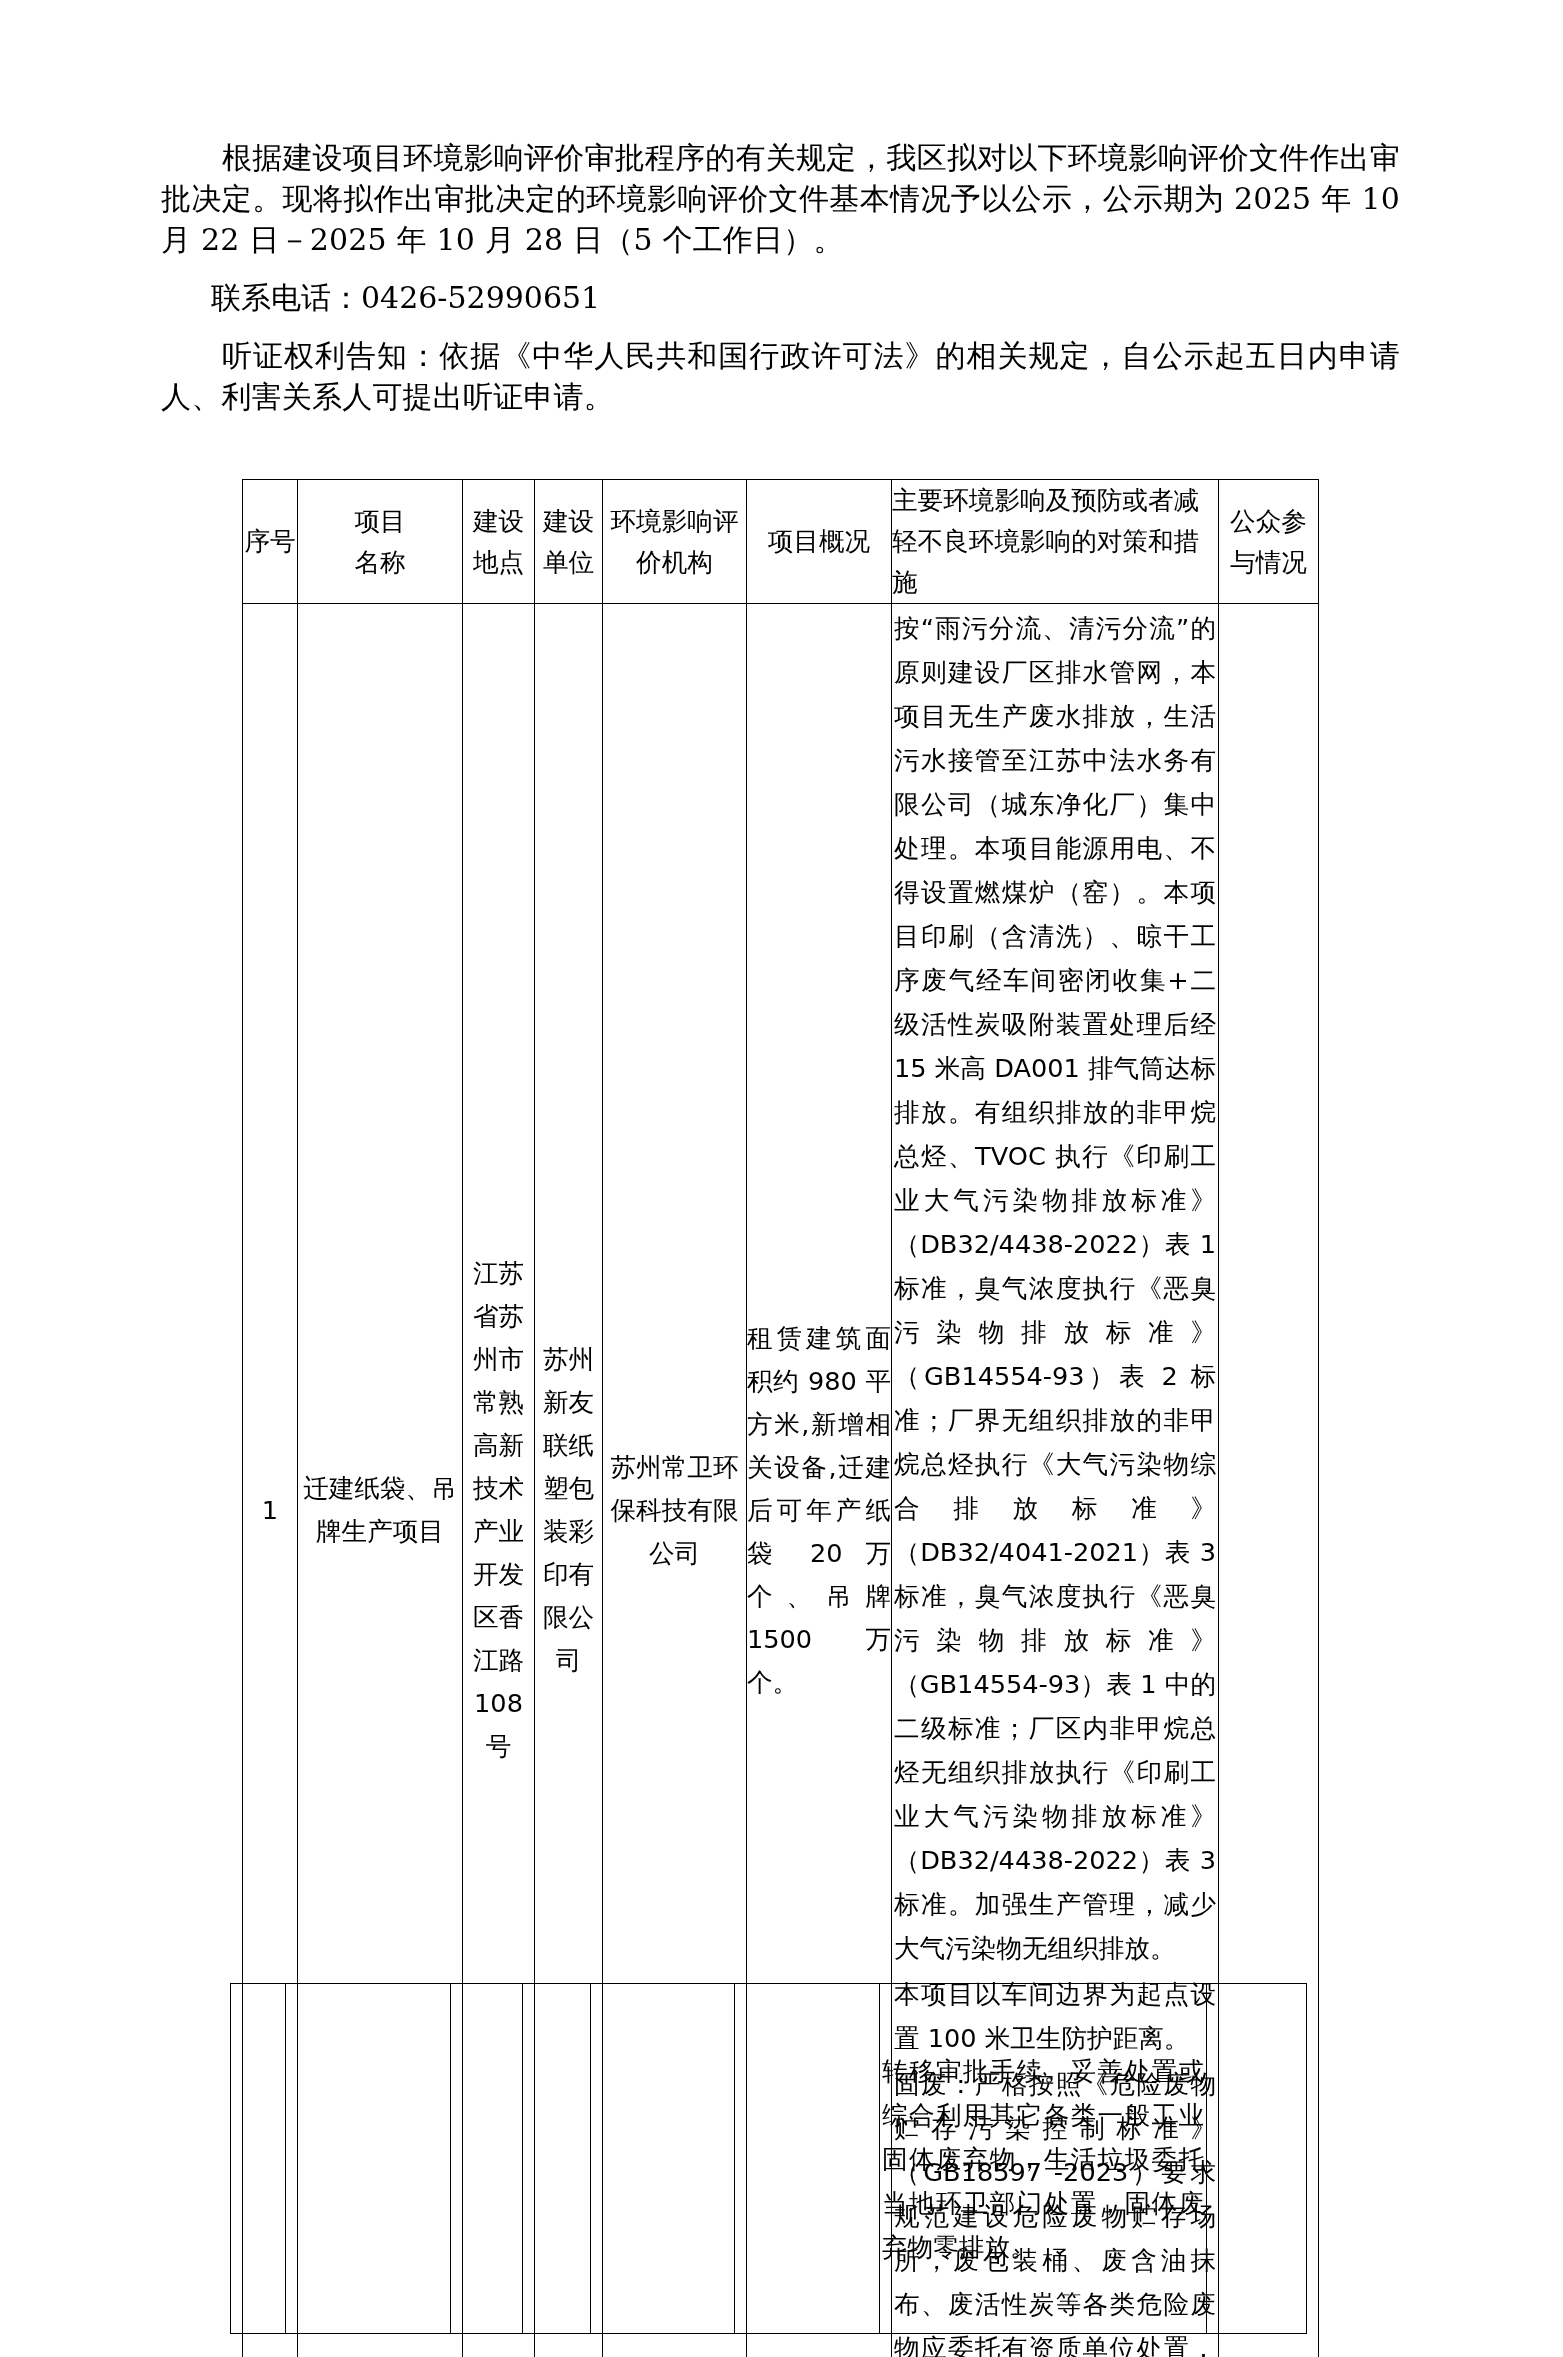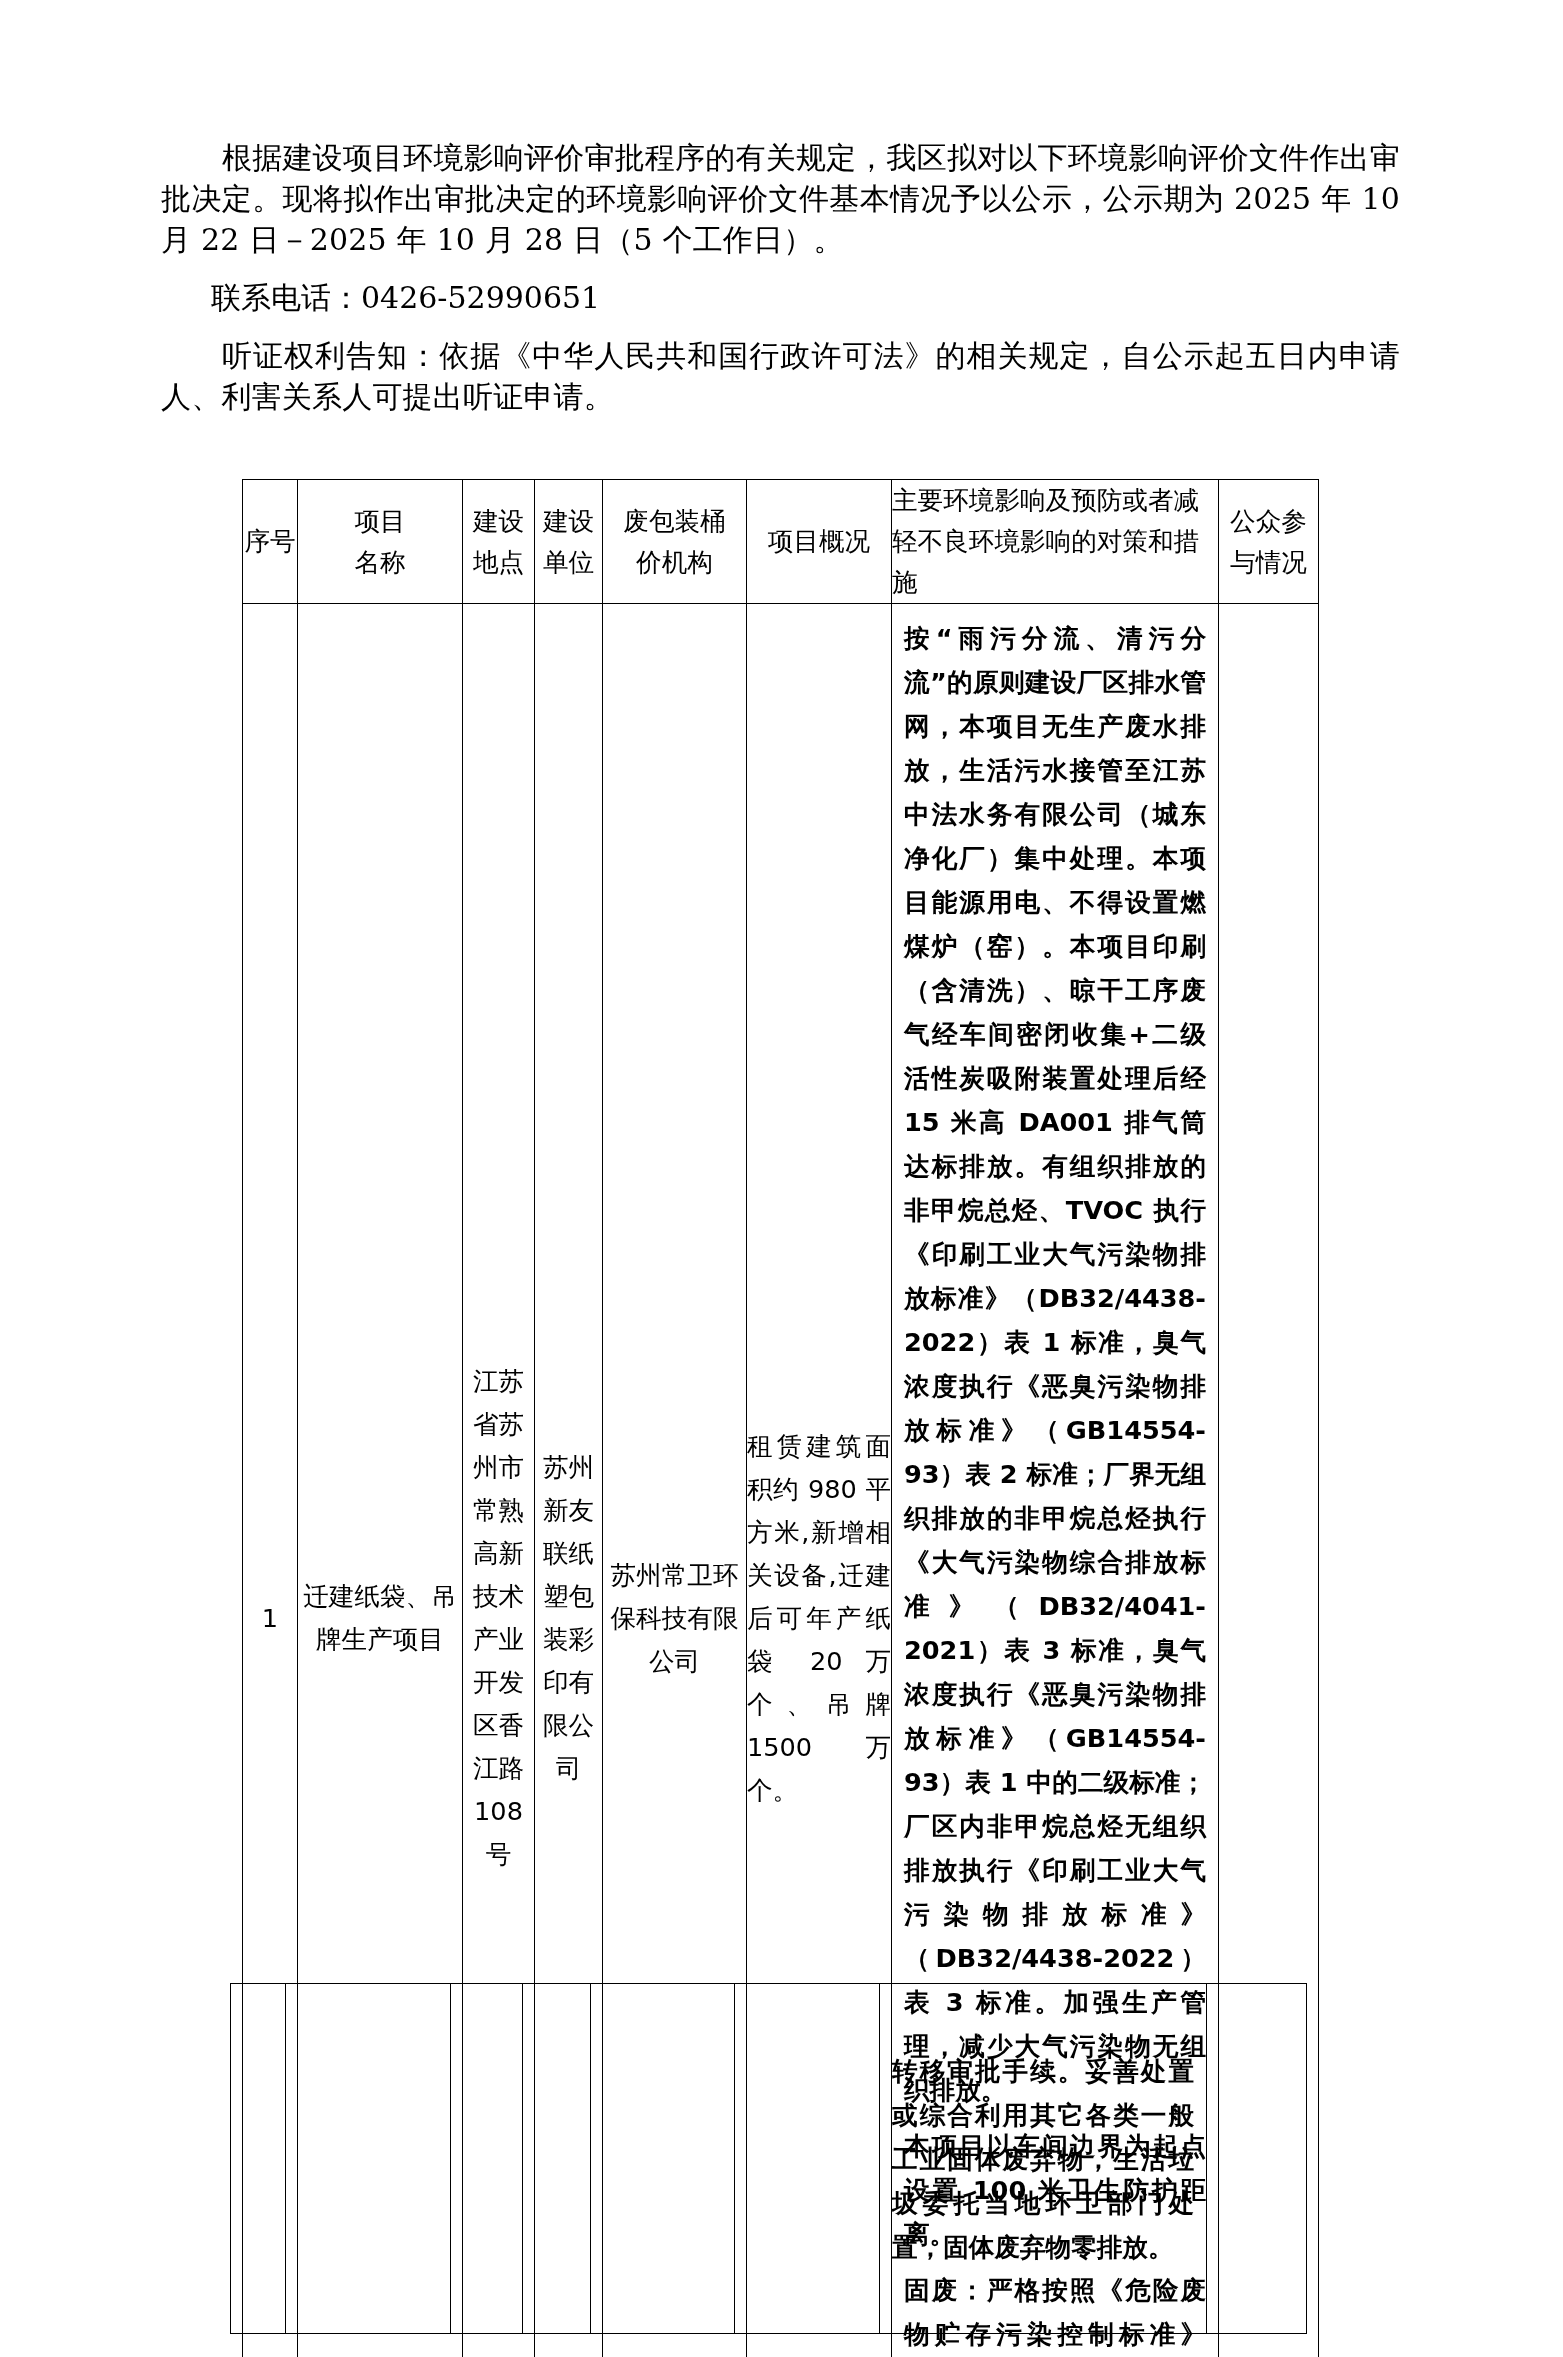--- a/index.html
+++ b/index.html
@@ -131,24 +131,23 @@
   .cell-meas {
     text-align: justify;
     text-justify: inter-ideograph;
     vertical-align: top;
     font-size: 25.6px;
     line-height: 44px;
     padding: 5.9px 5.9px 7.9px 5.9px;
     font-family: "DejaVu Sans", "Liberation Sans", sans-serif;
   }
   .cell-meas p {
-    margin: 12px;
-    text-align: justify;
-    text-justify: inter-ideograph;
-    font-weight: bold;
+    margin: 2px;
+    text-align: justify;
+    text-justify: inter-ideograph;
   }
   .cell-blank { }
 
   .vtall { height: 1487px; }
   .vcont { height: 350px; }
 </style>
 </head>
 <body>
 
 <div class="page">
@@ -173,21 +172,21 @@
     </colgroup>
     <thead>
       <tr>
         <th class="hdr-cell">序号</th>
         <th class="hdr-cell" style="white-space:pre-line">项目
 名称</th>
         <th class="hdr-cell" style="white-space:pre-line">建设
 地点</th>
         <th class="hdr-cell" style="white-space:pre-line">建设
 单位</th>
-        <th class="hdr-cell" style="white-space:pre-line">废包装桶
+        <th class="hdr-cell" style="white-space:pre-line">环境影响评
 价机构</th>
         <th class="hdr-cell">项目概况</th>
         <th class="hdr-cell hdr-meas">主要环境影响及预防或者减轻不良环境影响的对策和措施</th>
         <th class="hdr-cell" style="white-space:pre-line">公众参
 与情况</th>
       </tr>
     </thead>
     <tbody>
       <tr class="vtall">
         <td class="cell-center">1</td>

